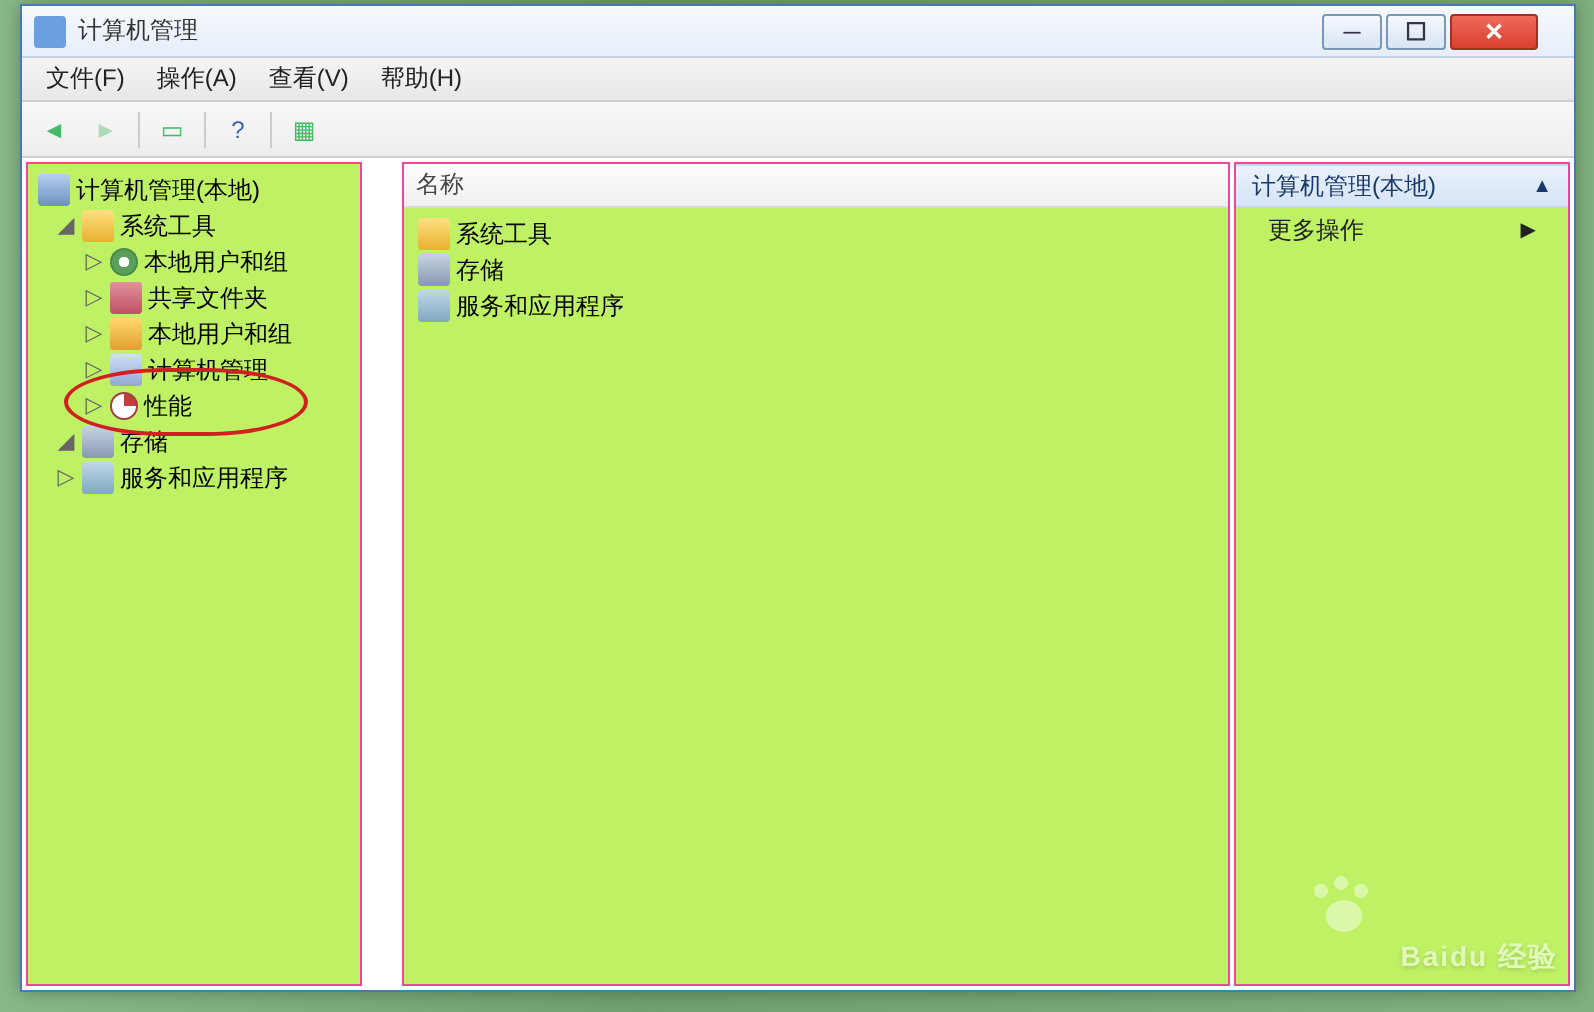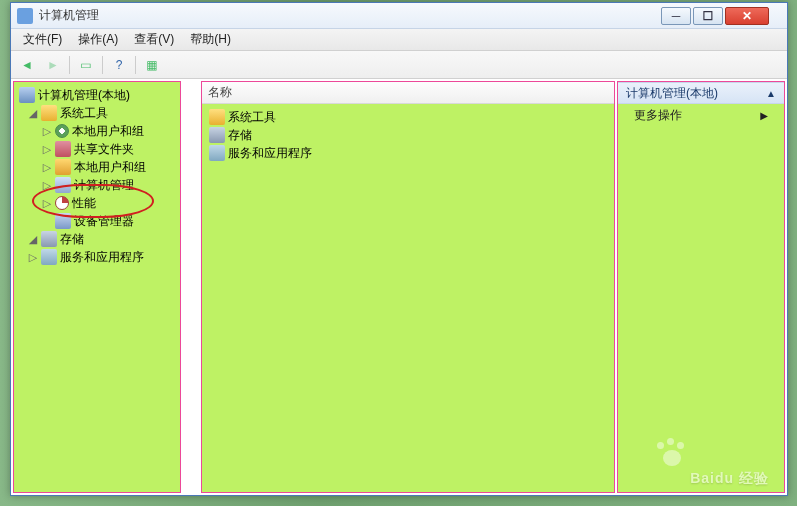--- a/index.html
+++ b/index.html
@@ -38,21 +38,21 @@
   .ic.disk  { background: linear-gradient(#d8d8d8,#a0a0a0); }
   .ic.svc   { background: linear-gradient(#c0d8e8,#80a8c0); }
   .circle { position: absolute; border: 2px solid #d02020; border-radius: 50% / 60%; pointer-events: none; }
   .midlist { padding: 4px 2px; }
   .midrow { display: flex; align-items: center; height: 18px; padding-left: 4px; }
   .actions { flex:1; }
   .acthdr { background: linear-gradient(#eaf1fb,#d6e4f5); border-top:1px solid #c8d6ea; border-bottom:1px solid #c8d6ea; display:flex; align-items:center; height: 22px; padding: 0 8px; color:#1a3a6a; }
   .acthdr .arrow { margin-left:auto; font-size:10px; color:#1a3a6a; }
   .actitem { display:flex; align-items:center; height: 22px; padding: 0 16px; color:#222; }
   .actitem .arrow { margin-left:auto; font-size:10px; }
-  .watermark { position:absolute; right:28px; bottom:18px; color:#fff; opacity:.55; font-size:14px; letter-spacing:1px; font-weight:bold; text-shadow:0 1px 2px rgba(0,0,0,.3); }
+  .watermark { position:absolute; right:18px; bottom:18px; color:#fff; opacity:.55; font-size:14px; letter-spacing:1px; font-weight:bold; text-shadow:0 1px 2px rgba(0,0,0,.3); }
   .paw { position:absolute; right:112px; bottom:38px; width:34px; height:30px; opacity:.45; }
   .paw span{position:absolute;background:#fff;border-radius:50%;}
 </style>
 </head>
 <body>
 
 <div class="window">
   <div class="titlebar">
     <div class="ticon"></div>
     <div class="ttxt">计算机管理</div>
@@ -112,24 +112,20 @@
         <div class="row" style="padding-left:24px">
             <span class="sp">▷</span>
             <span class="ic users"></span>
             <span>计算机管理</span>
           </div>
         <div class="row" style="padding-left:24px">
             <span class="sp">▷</span>
             <span class="ic perf"></span>
             <span>性能</span>
           </div>
-        <div class="row" style="padding-left:38px">
-            <span class="ic dev"></span>
-            <span>设备管理器</span>
-          </div>
         <div class="row" style="padding-left:10px">
             <span class="sp">◢</span>
             <span class="ic stor"></span>
             <span>存储</span>
           </div>
         <div class="row" style="padding-left:10px">
             <span class="sp">▷</span>
             <span class="ic svc"></span>
             <span>服务和应用程序</span>
           </div>

